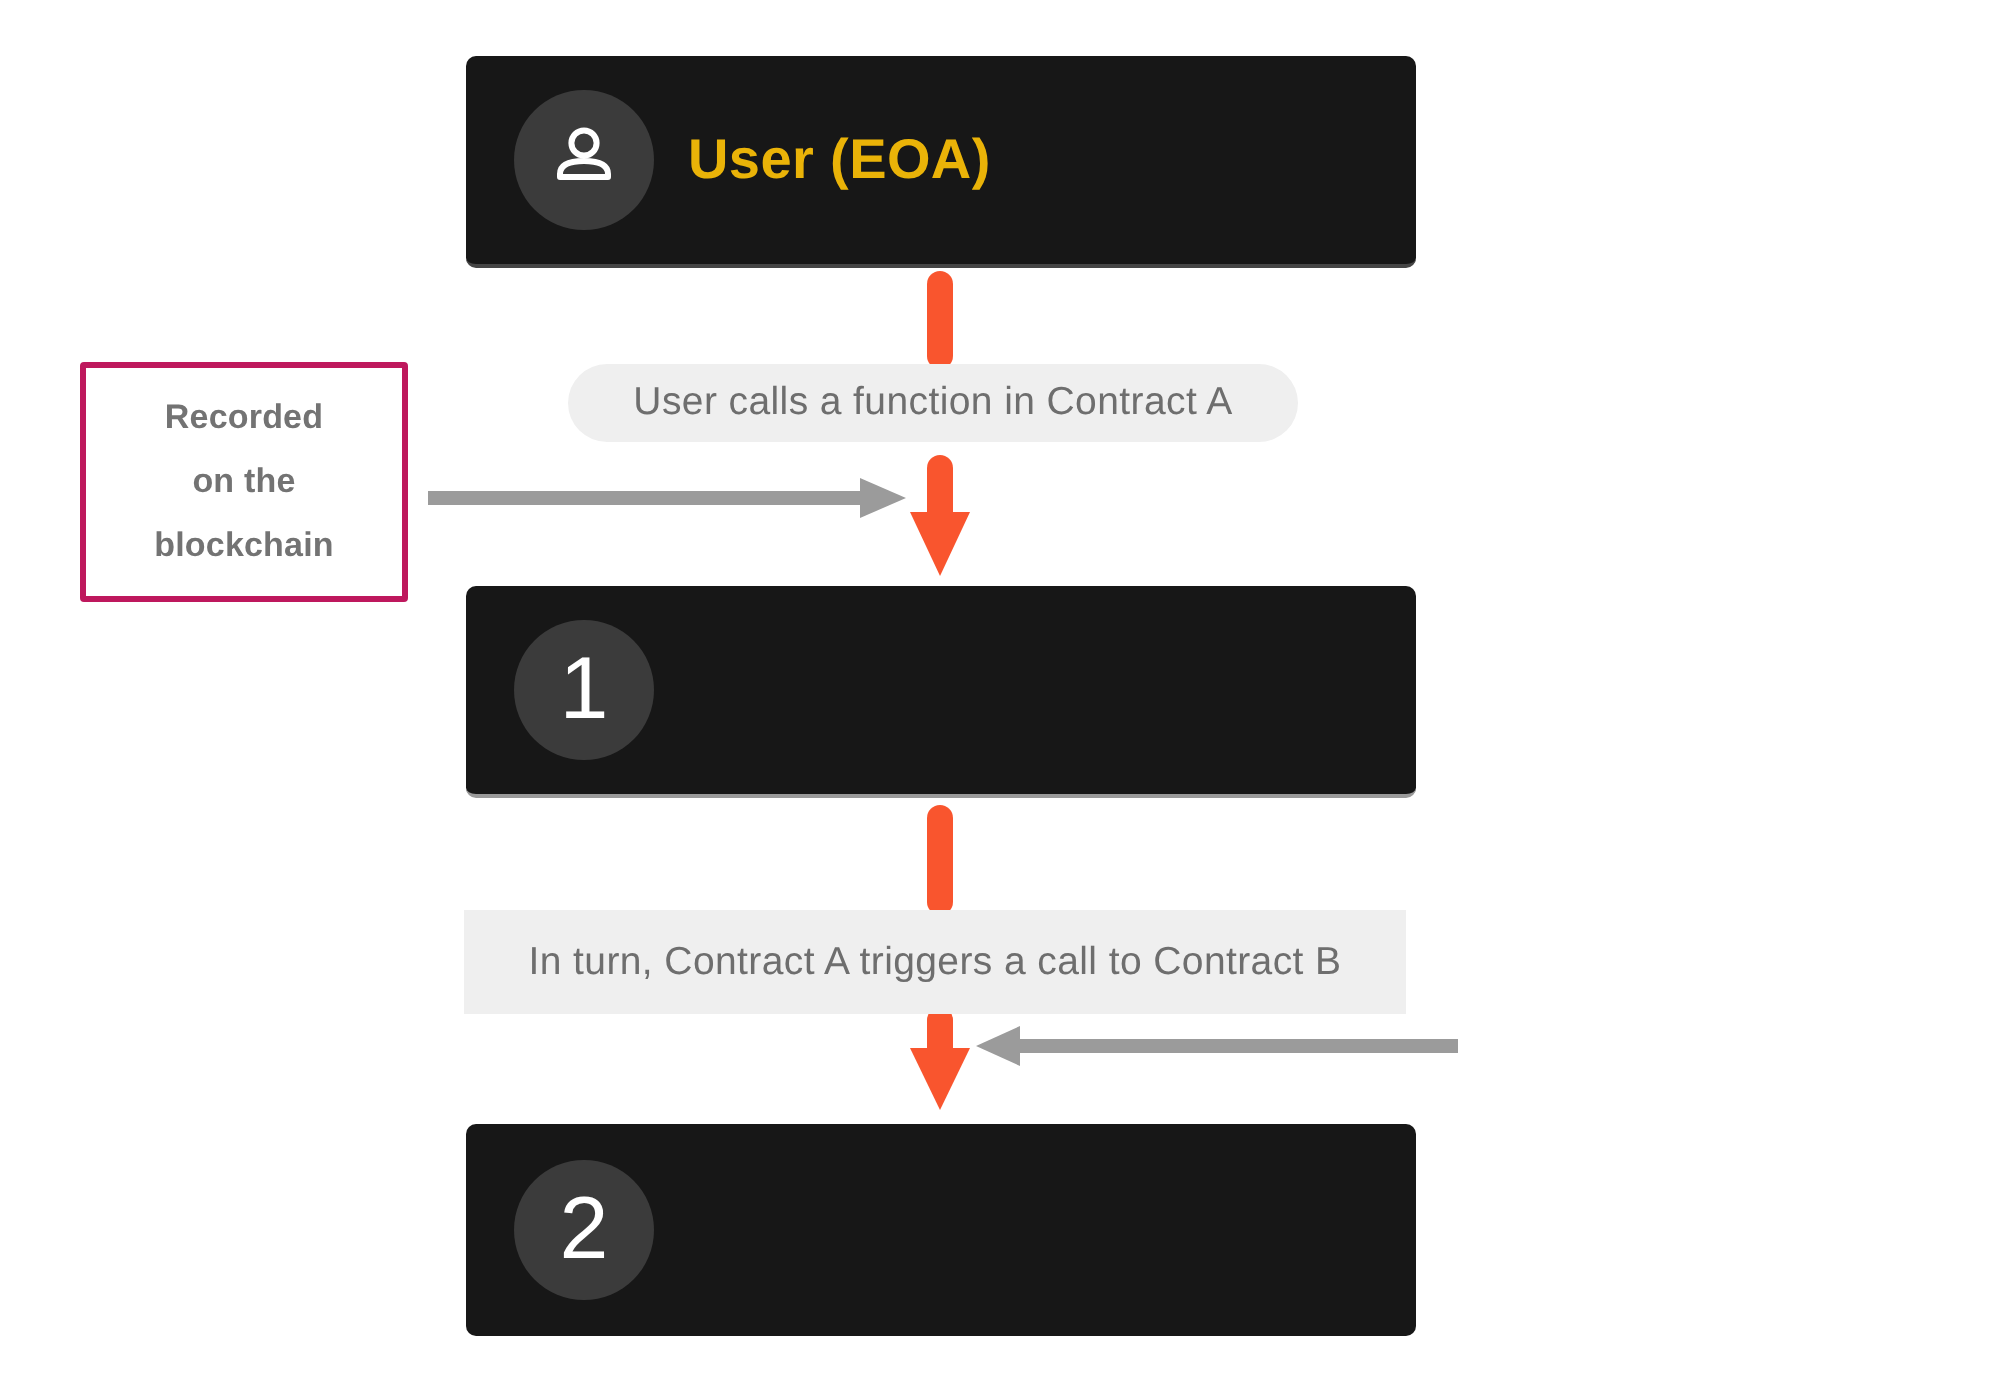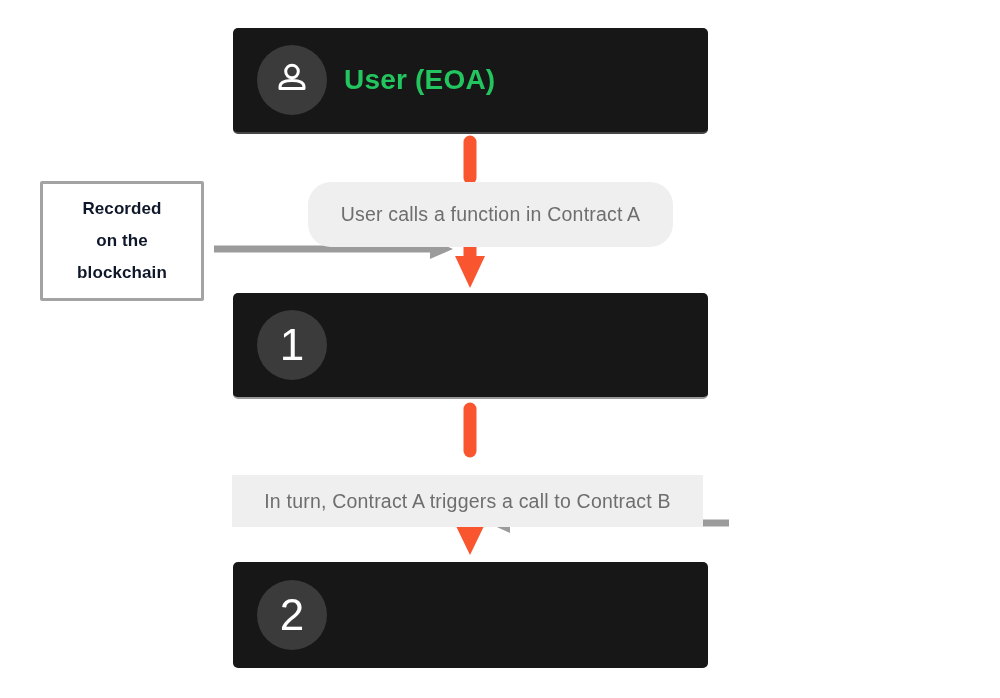--- a/index.html
+++ b/index.html
@@ -41,50 +41,50 @@
     justify-content: center;
     flex: 0 0 auto;
   }
   .node-number {
     color: #ffffff;
     font-size: 44px;
     font-weight: 400;
     line-height: 1;
   }
   .node-title {
-    color: #22c55e;
+    color: #eab308;
     font-size: 28px;
     font-weight: 700;
     margin-left: 17px;
     letter-spacing: 0.2px;
   }
   .edge-label {
     position: absolute;
     background: #efefef;
     color: #6e6e6e;
     font-size: 19.5px;
     display: flex;
     align-items: center;
     justify-content: center;
     z-index: 2;
     letter-spacing: 0.2px;
   }
-  #edge-label-1 { left: 308px; top: 182px; width: 365px; height: 65px; border-radius: 23px; }
-  #edge-label-2 { left: 232px; top: 455px; width: 471px; height: 52px; margin-top: 20px; }
+  #edge-label-1 { left: 284px; top: 182px; width: 365px; height: 39px; border-radius: 23px; }
+  #edge-label-2 { left: 232px; top: 455px; width: 471px; height: 52px; }
   .note-box {
     position: absolute;
     background: #ffffff;
-    border: 3px solid #a3a3a3;
+    border: 3px solid #be185d;
     border-radius: 2px;
     box-sizing: border-box;
     display: flex;
     align-items: center;
     justify-content: center;
     text-align: center;
-    color: #0f172a;
+    color: #737373;
     font-size: 17px;
     font-weight: 700;
     line-height: 32px;
     white-space: pre-line;
     z-index: 2;
     letter-spacing: 0.1px;
   }
   #note-left  { left: 40px;  top: 181px; width: 164px; height: 120px; }
   #note-right { left: 731px; top: 440px; width: 229px; height: 153px; }
 </style>

